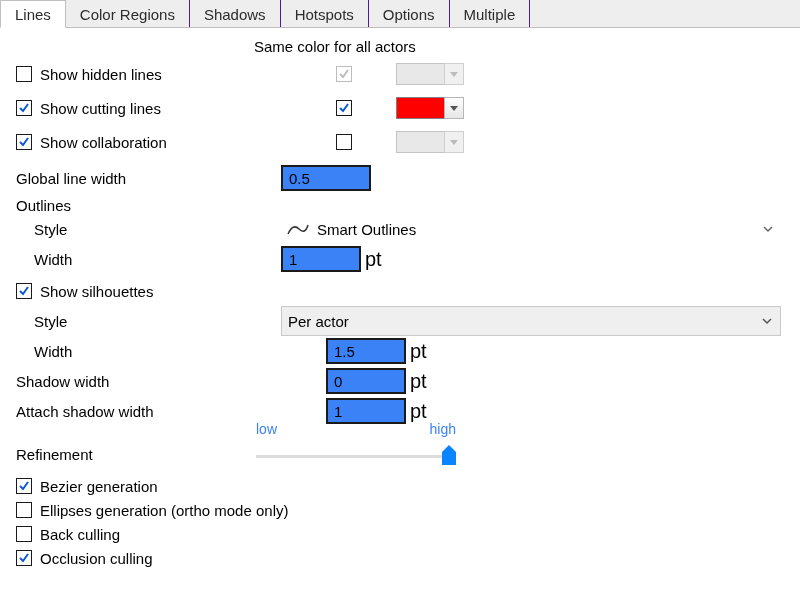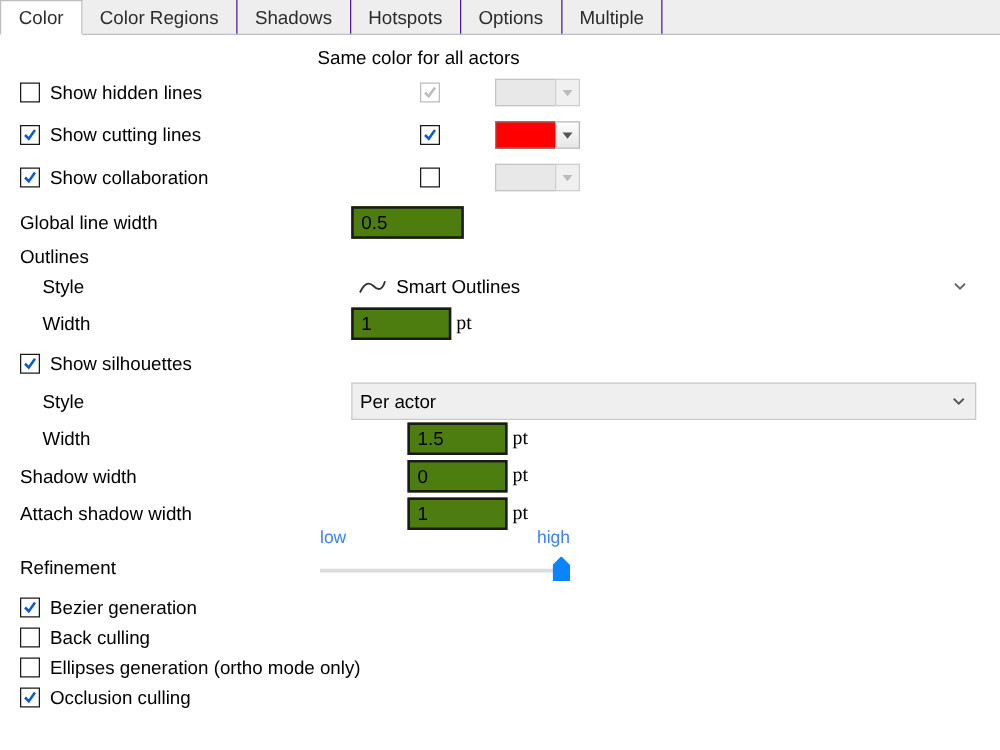--- a/index.html
+++ b/index.html
@@ -132,25 +132,25 @@
   .lbl.indent { padding-left: 18px; }
   .section { margin-top: 4px; }
   .section-title { font-size: 15px; margin-top: 2px; }
   
   .txt {
     height: 26px;
     border: 2px solid #1a1a1a;
     padding: 0 6px;
     font-size: 15px;
     outline: none;
-    background: #4d7c0f;
+    background: #3b82f6;
   }
   .txt.w-sm { width: 80px; }
   .txt.w-md { width: 90px; }
-  .unit { margin-left: 4px; font-size: 16px; font-family: Liberation Serif, serif; }
+  .unit { margin-left: 4px; font-size: 20px; }
   
   .combo {
     display: flex;
     align-items: center;
     height: 30px;
     border: 1px solid #cfcfcf;
     background: #fff;
     padding: 0 6px 0 6px;
     justify-content: space-between;
   }
@@ -190,21 +190,21 @@
   .mt2 { margin-top: 2px; }
   .mt4 { margin-top: 4px; }
   .mt8 { margin-top: 8px; }
 </style>
 </head>
 <body>
 
 <div class="window">
 
   <div class="tabbar">
-    <div class="tab active"><span>Color</span></div>
+    <div class="tab active"><span>Lines</span></div>
     <div class="tab"><span>Color Regions</span></div>
     <div class="tab"><span>Shadows</span></div>
     <div class="tab"><span>Hotspots</span></div>
     <div class="tab"><span>Options</span></div>
     <div class="tab"><span>Multiple</span></div>
   </div>
 
   <div class="panel">
 
     <div class="header-row">
@@ -368,29 +368,29 @@
         <div class="col-check-label">
           <span class="cb">
             <svg class="mark on" viewBox="0 0 12 12">
                 <path d="M2 6 L5 9 L10 2"></path>
               </svg>
           </span>
           <span>Bezier generation</span>
         </div>
       </div>
       <div class="row">
+        <div class="col-check-label" style="width:auto">
+          <span class="cb"></span>
+          <span>Ellipses generation (ortho mode only)</span>
+        </div>
+      </div>
+      <div class="row">
         <div class="col-check-label">
           <span class="cb"></span>
           <span>Back culling</span>
-        </div>
-      </div>
-      <div class="row">
-        <div class="col-check-label" style="width:auto">
-          <span class="cb"></span>
-          <span>Ellipses generation (ortho mode only)</span>
         </div>
       </div>
       <div class="row">
         <div class="col-check-label">
           <span class="cb">
             <svg class="mark on" viewBox="0 0 12 12">
                 <path d="M2 6 L5 9 L10 2"></path>
               </svg>
           </span>
           <span>Occlusion culling</span>

